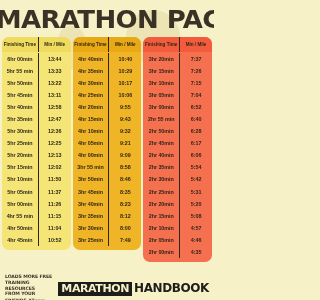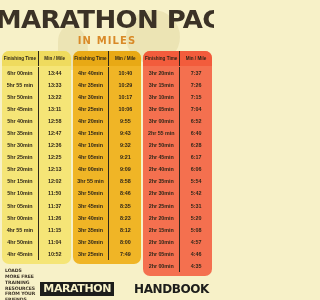--- a/index.html
+++ b/index.html
@@ -137,22 +137,21 @@
     color: #3b3226;
     line-height: 1.25;
     letter-spacing: -0.1px;
   }
   .arrows {
     letter-spacing: -1.6px;
     font-size: 5px;
   }
   .brand {
     display: flex;
-    align-items: center;
-    gap: 20px;
+    gap: 2px;
     margin-left: auto;
   }
   .brand-a {
     background: #1d1d1b;
     color: #f7f1c8;
     font-family: "DejaVu Sans", sans-serif;
     font-weight: bold;
     font-size: 11px;
     letter-spacing: -0.4px;
     padding: 1px 3px 2px;
@@ -168,21 +167,20 @@
   }
 </style>
 </head>
 <body>
 
 <div class="bg-deco d1"></div>
 <div class="bg-deco d2"></div>
 
 <div class="header">
   <div class="title">MARATHON PACE CHART</div>
-  <div class="subtitle">IN MILES</div>
 </div>
 
 <div class="columns" id="columns">
     <div class="col col-0">
       <div class="col-head">
         <div class="hcell left">Finishing Time</div>
         <div class="hcell right">Min / Mile</div>
       </div>
       <div class="rows">
         <div class="row">

